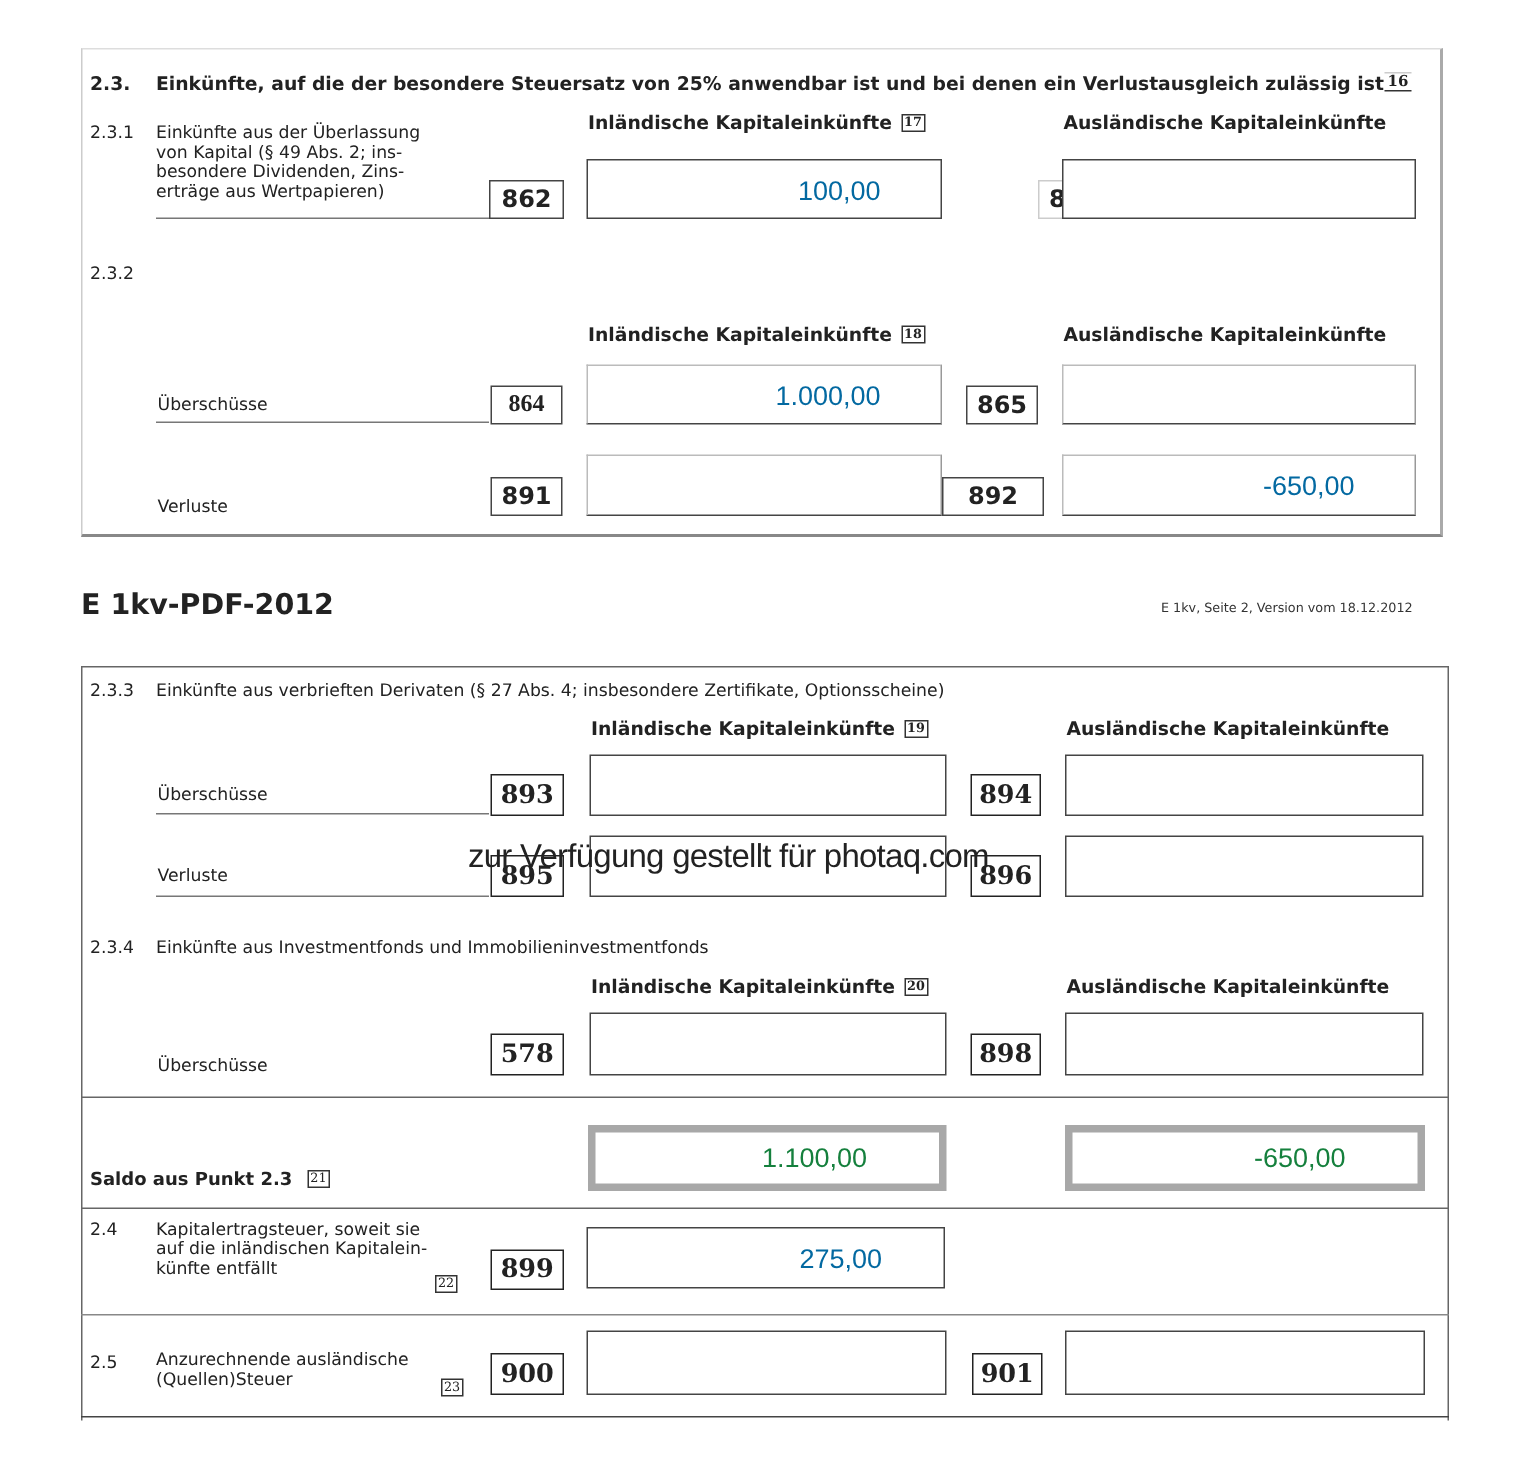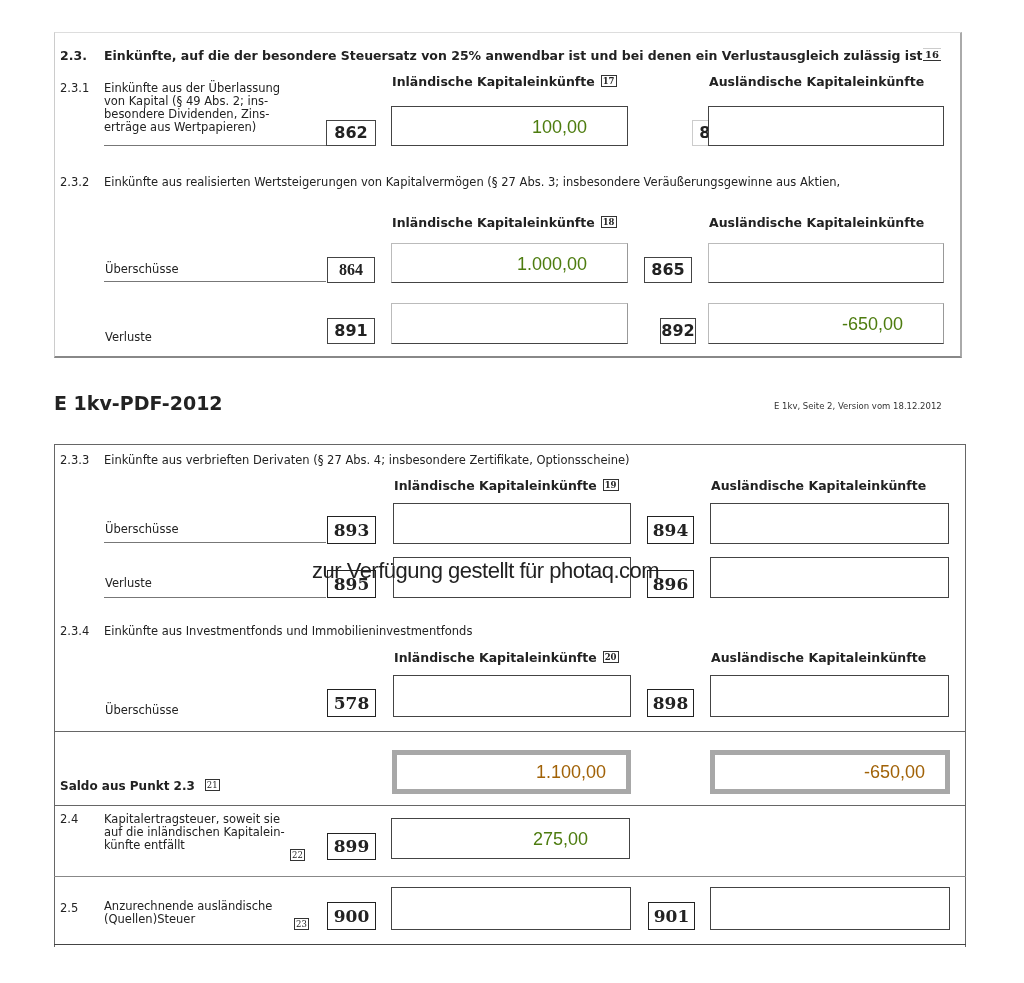--- a/index.html
+++ b/index.html
@@ -7,23 +7,23 @@
   .abs { position:absolute; }
   .panel { position:absolute; border:1px solid #999; box-sizing:border-box; }
   .panel1 { left:54px; top:32px; width:908px; height:326px; border-top-color:#ddd; border-left-color:#ccc; border-bottom:2px solid #888; border-right:2px solid #aaa; }
   .panel2 { left:54px; top:444px; width:912px; height:503px; border:1px solid #666; border-bottom:none; }
   .h-main { font-weight:bold; font-size:12.5px;text-align:right; }
   .small { font-size:11.5px; line-height:13px; }
   .colhead { font-weight:bold; font-size:12.5px; }
   .fn { display:inline-block; border:1px solid #333; font-size:8.5px; line-height:10px; padding:0 1px; font-family:"DejaVu Serif", serif; margin-left:6px; vertical-align:2px; }
   .code { position:absolute; border:1px solid #444; background:#fff; font-weight:bold; font-size:16px; text-align:center; box-sizing:border-box; }
   .code.serif { font-family:"DejaVu Serif", serif; font-size:17px; border-color:#222; }
-  .field { position:absolute; border:1px solid #444; background:#fff; box-sizing:border-box; text-align:right; padding-right:40px; font-family:"Liberation Sans", sans-serif; font-size:18px; color:#4d7c0f; }
+  .field { position:absolute; border:1px solid #444; background:#fff; box-sizing:border-box; text-align:right; padding-right:40px; font-family:"Liberation Sans", sans-serif; font-size:18px; color:#0369a1; }
   .field.light { border-color:#bbb; border-bottom-color:#444; border-right-color:#999; }
-  .total { position:absolute; border:5px solid #a8a8a8; background:#fff; box-sizing:border-box; text-align:right; padding-right:20px; font-family:"Liberation Sans", sans-serif; font-size:18px; color:#a16207; }
+  .total { position:absolute; border:5px solid #a8a8a8; background:#fff; box-sizing:border-box; text-align:right; padding-right:48px; font-family:"Liberation Sans", sans-serif; font-size:18px; color:#15803d; }
   .underline { position:absolute; height:1px; background:#777; }
   .hline { position:absolute; height:1px; background:#666; }
   .watermark { position:absolute; left:312px; top:558px; font-family:"Liberation Sans", sans-serif; font-size:22px; color:#222; letter-spacing:-0.5px; }
 </style>
 </head>
 <body>
 
 <div class="panel panel1"></div>
 
 <div class="abs h-main" style="left:60px;top:48px;">2.3.</div>
@@ -42,36 +42,35 @@
 <div class="abs colhead" style="left:392px;top:74px;"><span>Inländische Kapitaleinkünfte</span><span class="fn">17</span></div>
 <div class="abs colhead" style="left:709px;top:74px;">Ausländische Kapitaleinkünfte</div>
 <div class="underline" style="left:104px;top:145px;width:222px;"></div>
 <div class="code" style="left:326px;top:120px;width:50px;height:26px;line-height:24px;">862</div>
 <div class="field" style="left:391px;top:106px;width:237px;height:40px;line-height:40px;">100,00</div>
 <div class="code" style="left:644px;top:120px;width:48px;height:26px;line-height:24px;border-color:#ccc;margin-left:48px;">863</div>
 <div class="field" style="left:708px;top:106px;width:236px;height:40px;line-height:40px;"></div>
 
 <div class="abs small" style="left:60px;top:176px;">2.3.2</div>
 <div class="abs small" style="left:104px;top:176px;width:840px;">
-  <div>Einkünfte aus realisierten Wertsteigerungen von Kapitalvermögen (§ 27 Abs. 3; insbesondere Veräußerungsgewinne aus Aktien,</div>
 </div>
 <div class="abs colhead" style="left:392px;top:215px;"><span>Inländische Kapitaleinkünfte</span><span class="fn">18</span></div>
 <div class="abs colhead" style="left:709px;top:215px;">Ausländische Kapitaleinkünfte</div>
 
 <div class="abs small" style="left:105px;top:263px;">Überschüsse</div>
 <div class="underline" style="left:104px;top:281px;width:222px;"></div>
 <div class="code" style="left:327px;top:257px;width:48px;height:26px;line-height:24px;font-family:Liberation Serif, serif;">864</div>
 <div class="field light" style="left:391px;top:243px;width:237px;height:40px;line-height:40px;">1.000,00</div>
 <div class="code" style="left:644px;top:257px;width:48px;height:26px;line-height:24px;">865</div>
 <div class="field light" style="left:708px;top:243px;width:236px;height:40px;line-height:40px;"></div>
 
 <div class="abs small" style="left:105px;top:331px;">Verluste</div>
 <div class="code" style="left:327px;top:318px;width:48px;height:26px;line-height:24px;">891</div>
 <div class="field light" style="left:391px;top:303px;width:237px;height:41px;line-height:41px;"></div>
-<div class="code" style="left:660px;top:318px;width:36px;height:26px;line-height:24px;">892</div>
+<div class="code" style="left:628px;top:318px;width:68px;height:26px;line-height:24px;">892</div>
 <div class="field light" style="left:708px;top:303px;width:236px;height:41px;line-height:41px;">-650,00</div>
 
 <div class="abs" style="left:54px;top:392px;font-weight:bold;font-size:19px;">E 1kv-PDF-2012</div>
 <div class="abs" style="left:774px;top:401px;font-size:8.5px;color:#333;">E 1kv, Seite 2, Version vom 18.12.2012</div>
 
 <div class="panel panel2"></div>
 
 <div class="abs small" style="left:60px;top:454px;">2.3.3</div>
 <div class="abs small" style="left:104px;top:454px;">Einkünfte aus verbrieften Derivaten (§ 27 Abs. 4; insbesondere Zertifikate, Optionsscheine)</div>
 <div class="abs colhead" style="left:394px;top:478px;"><span>Inländische Kapitaleinkünfte</span><span class="fn">19</span></div>

